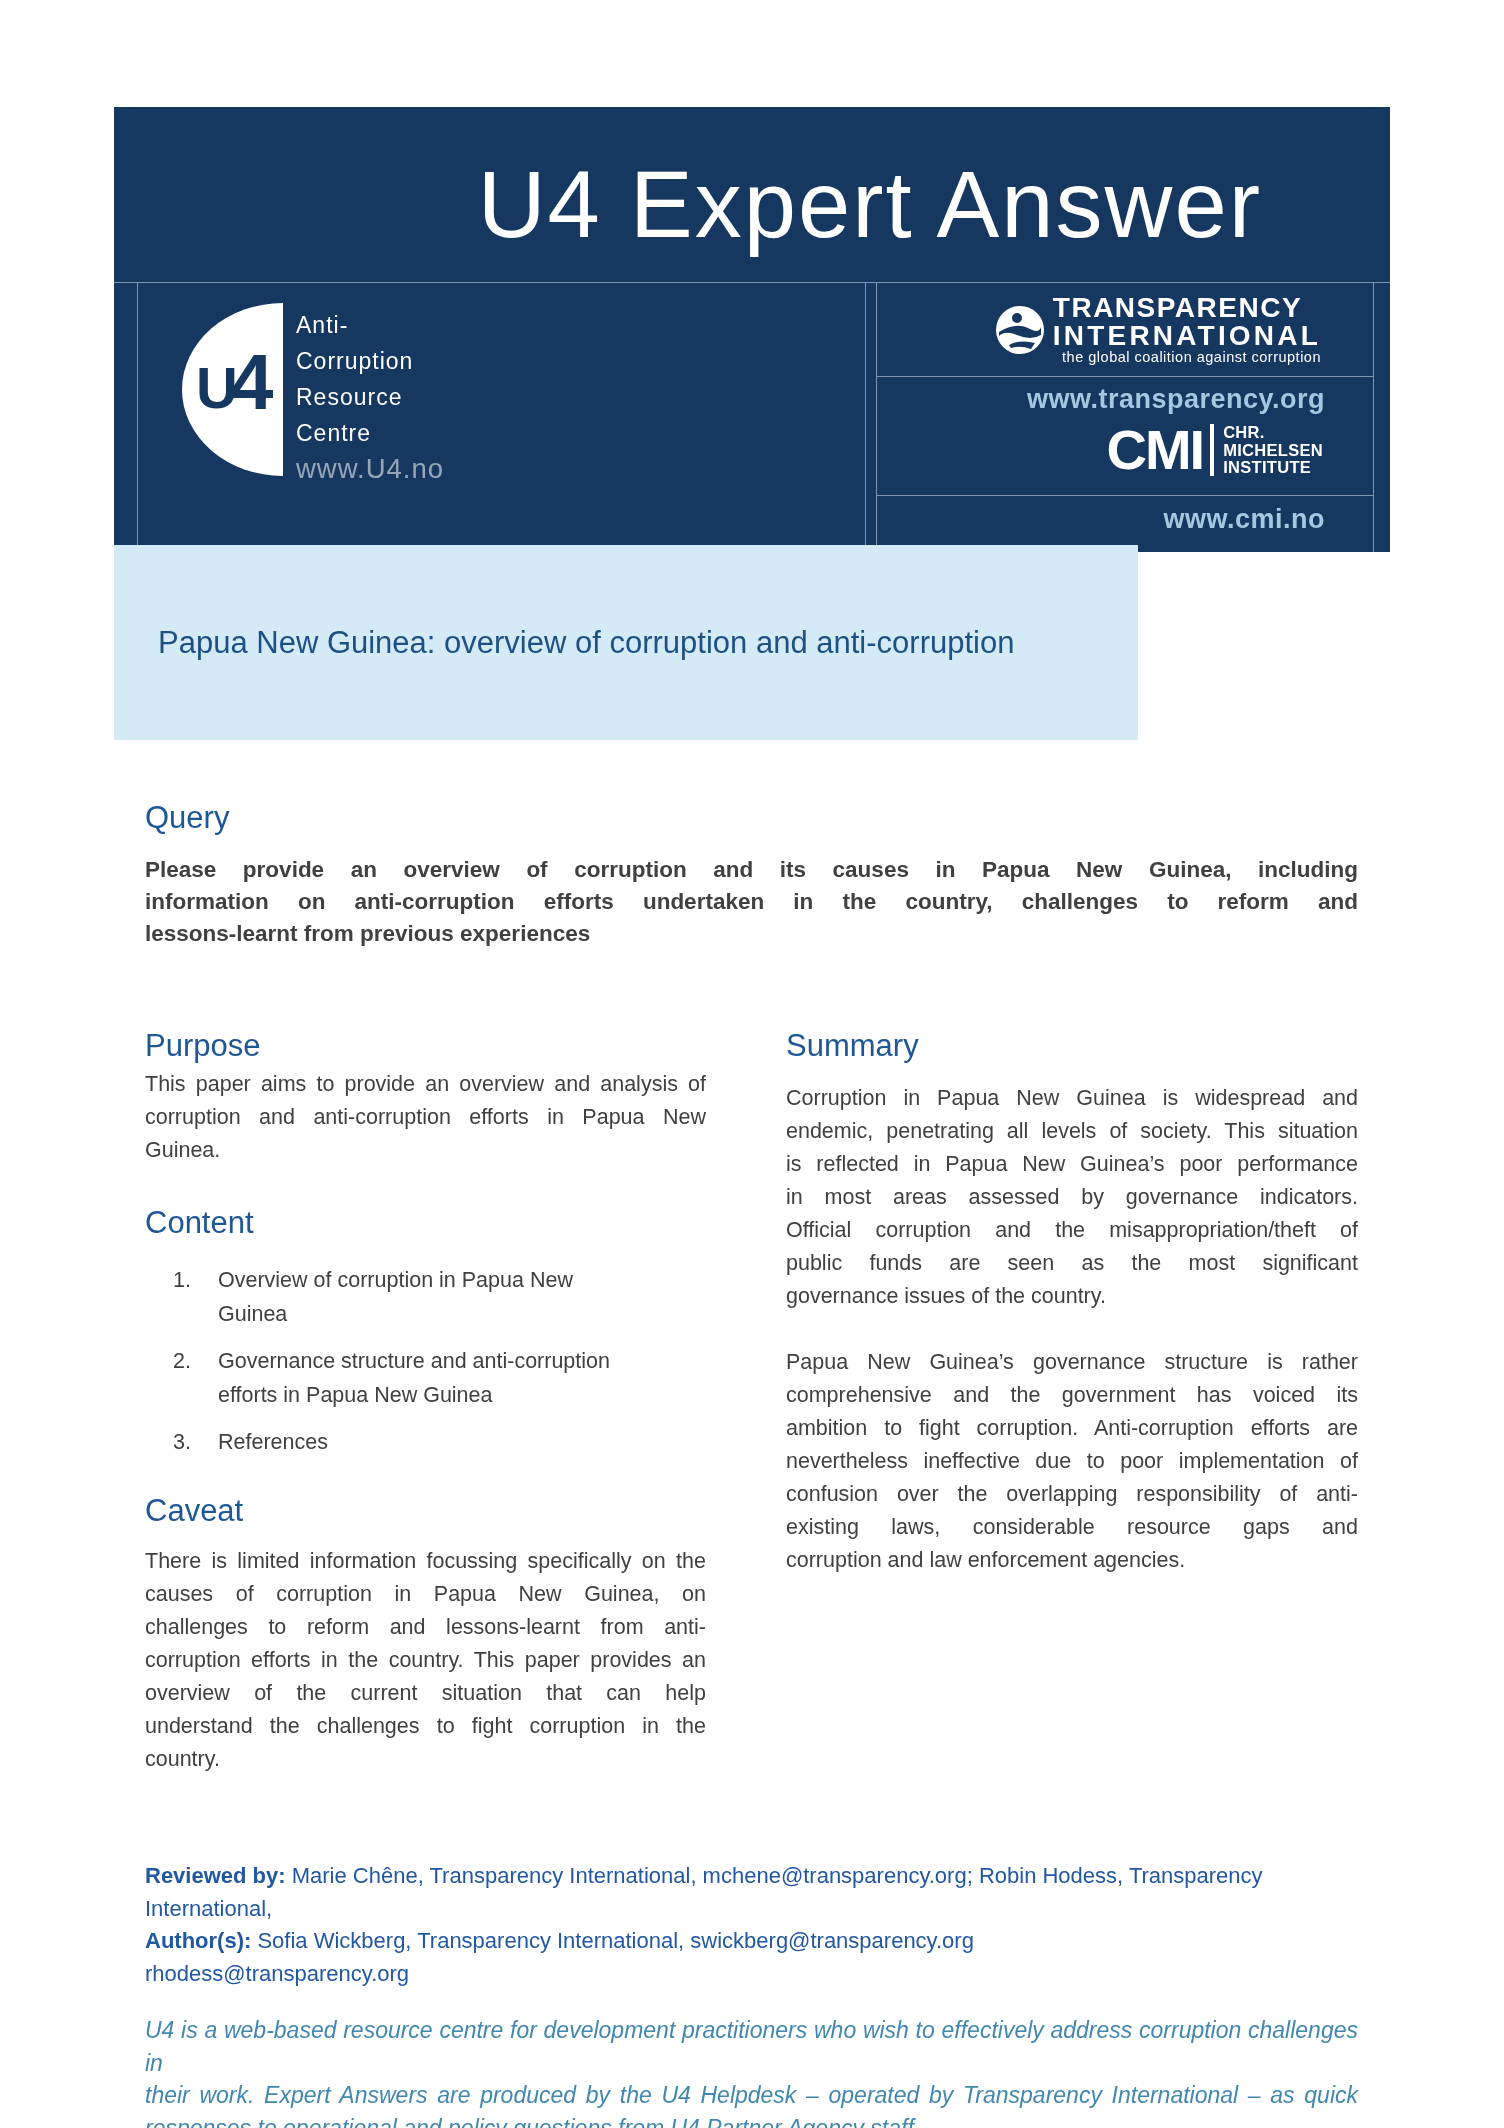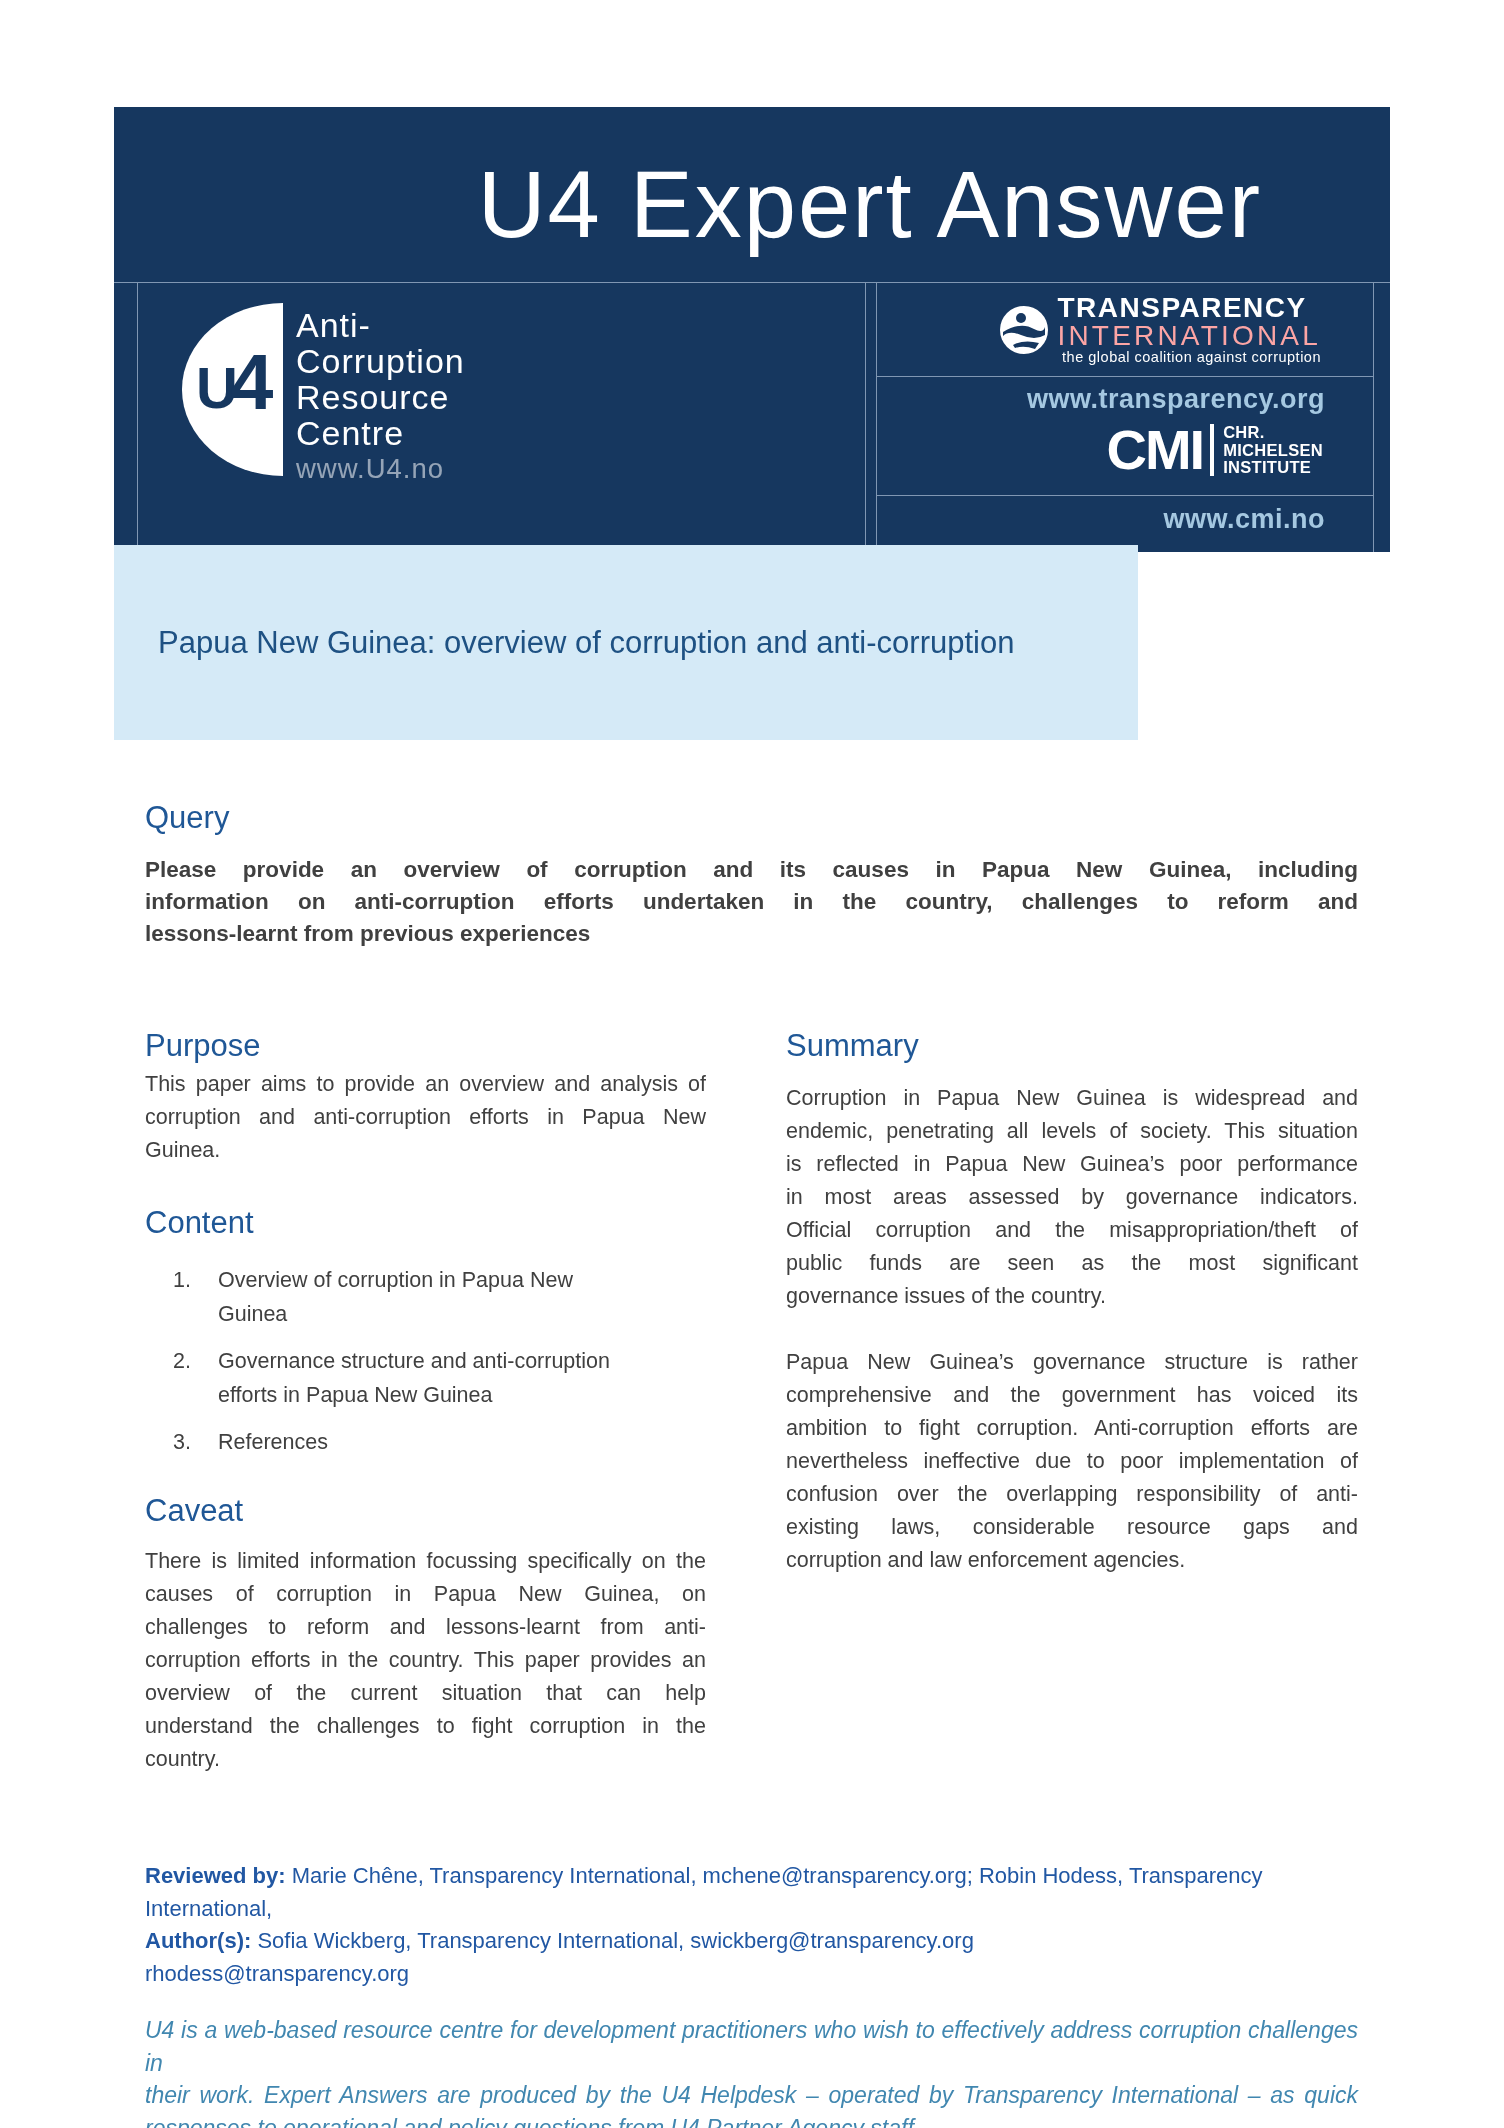--- a/index.html
+++ b/index.html
@@ -37,29 +37,29 @@
   .cell-right{width:498px;border-left:1px solid var(--line);border-right:1px solid var(--line);display:flex;flex-direction:column;}
 
   
   .u4-logo{
     position:absolute;left:44px;top:20px;width:101px;height:173px;background:#ffffff;
     border-radius:100% 0 0 100% / 50% 0 0 50%;
   }
   .u4-u{position:absolute;left:14px;top:56px;font-size:58px;font-weight:600;color:var(--navy);line-height:1;}
   .u4-4{position:absolute;left:48px;top:40px;font-size:78px;font-weight:600;color:var(--navy);line-height:1;}
   .u4-textblock{position:absolute;left:158px;top:24px;}
-  .u4-line{color:#ffffff;font-size:34px;font-weight:300;line-height:36px;letter-spacing:1px;}
+  .u4-line{color:#ffffff;font-size:23px;font-weight:300;line-height:36px;letter-spacing:1px;}
   .u4-site{color:rgba(255,255,255,0.55);font-size:27.5px;font-weight:300;line-height:36px;letter-spacing:1px;}
 
   
   .ti-row{height:94px;border-bottom:1px solid var(--line);display:flex;justify-content:flex-end;align-items:center;padding-right:52px;}
   .ti-globe{width:50px;height:50px;margin-right:8px;flex:0 0 auto;}
   .ti-names{display:flex;flex-direction:column;}
   .ti-n1{color:#fff;font-weight:bold;font-size:28px;line-height:28px;letter-spacing:1.5px;}
-  .ti-n2{color:#fca5a5;font-weight:normal;font-size:28px;line-height:27px;letter-spacing:3.2px;}
+  .ti-n2{color:#ffffff;font-weight:bold;font-size:28px;line-height:27px;letter-spacing:3.2px;}
   .ti-tag{color:#fff;font-size:14.5px;line-height:17px;letter-spacing:0.5px;text-align:right;}
   .mid-row{height:119px;border-bottom:1px solid var(--line);display:flex;flex-direction:column;}
   .www-ti{color:var(--lblue);font-weight:bold;font-size:27px;text-align:right;padding-right:48px;margin-top:7px;letter-spacing:0.5px;}
   .cmi-block{display:flex;justify-content:flex-end;align-items:center;padding-right:50px;margin-top:9px;}
   .cmi-abbr{color:#fff;font-weight:bold;font-size:56px;line-height:52px;letter-spacing:-2px;}
   .cmi-bar{width:4px;height:52px;background:#fff;margin:0 9px 0 7px;}
   .cmi-names{display:flex;flex-direction:column;}
   .cmi-nline{color:#fff;font-weight:bold;font-size:16.5px;line-height:17.5px;letter-spacing:0.3px;}
   .cmi-row{height:54px;}
   .www-cmi{color:var(--lblue);font-weight:bold;font-size:27px;text-align:right;padding-right:48px;margin-top:8px;letter-spacing:0.5px;}

